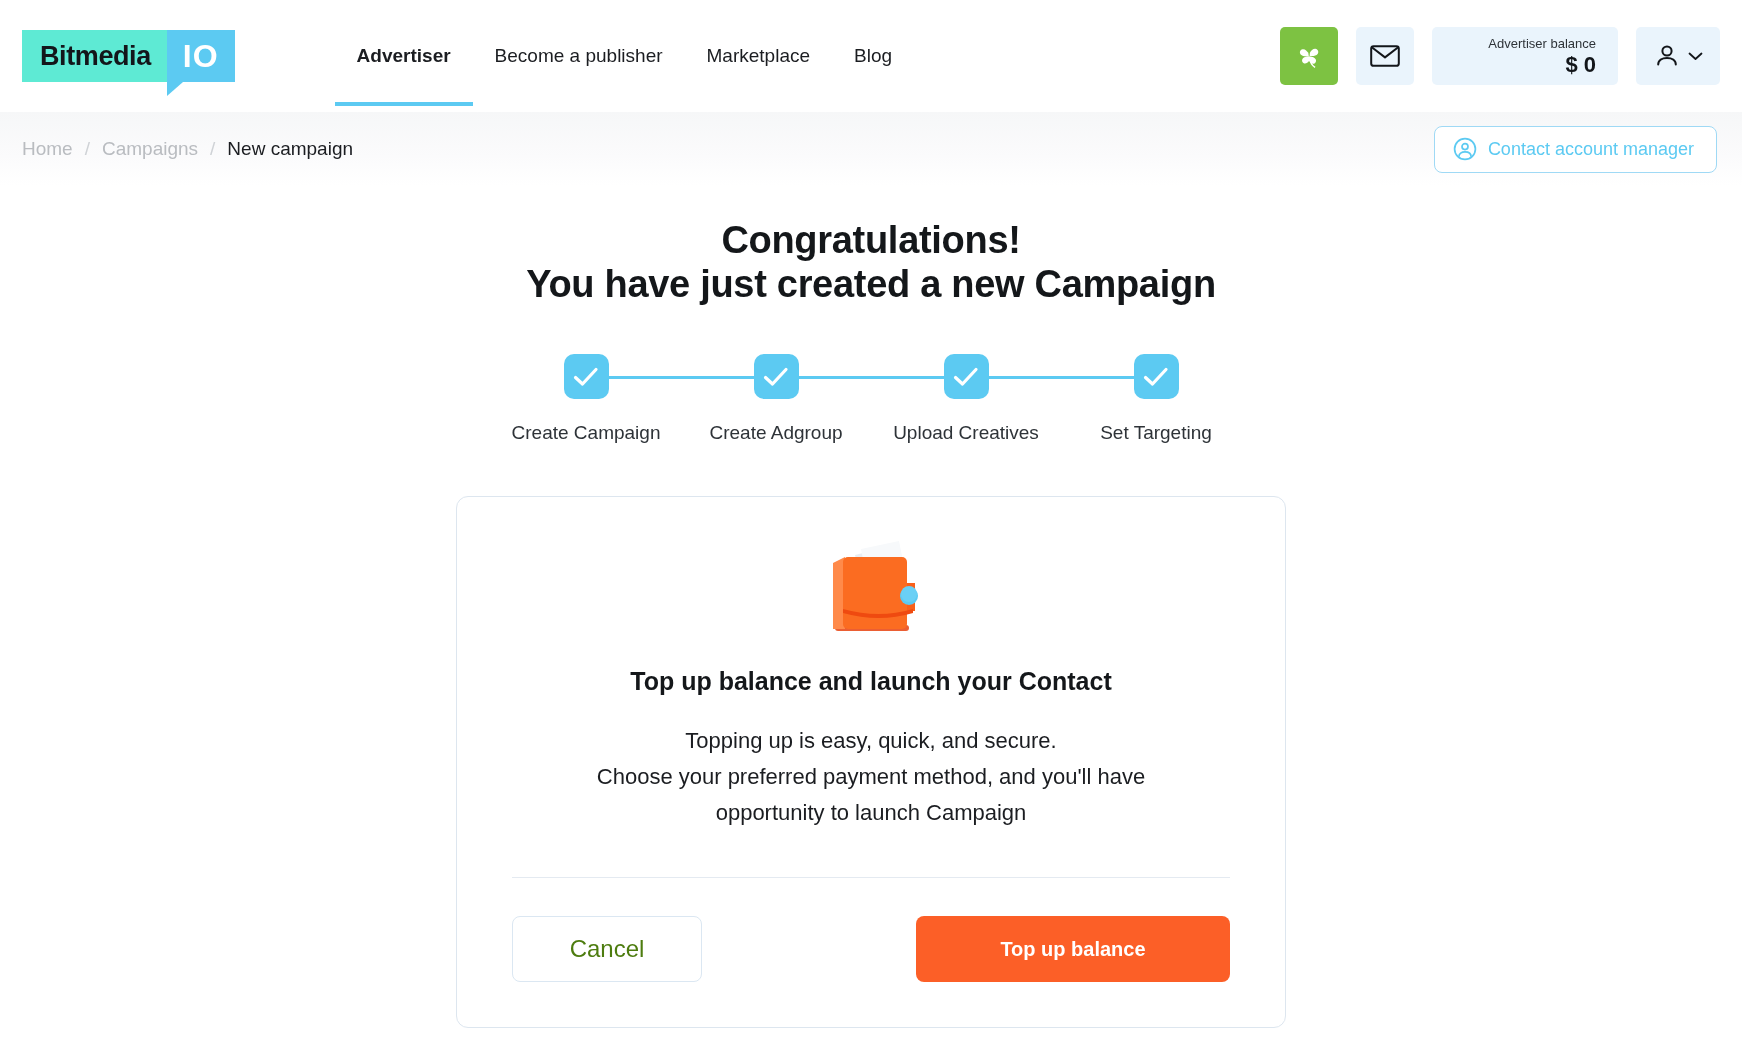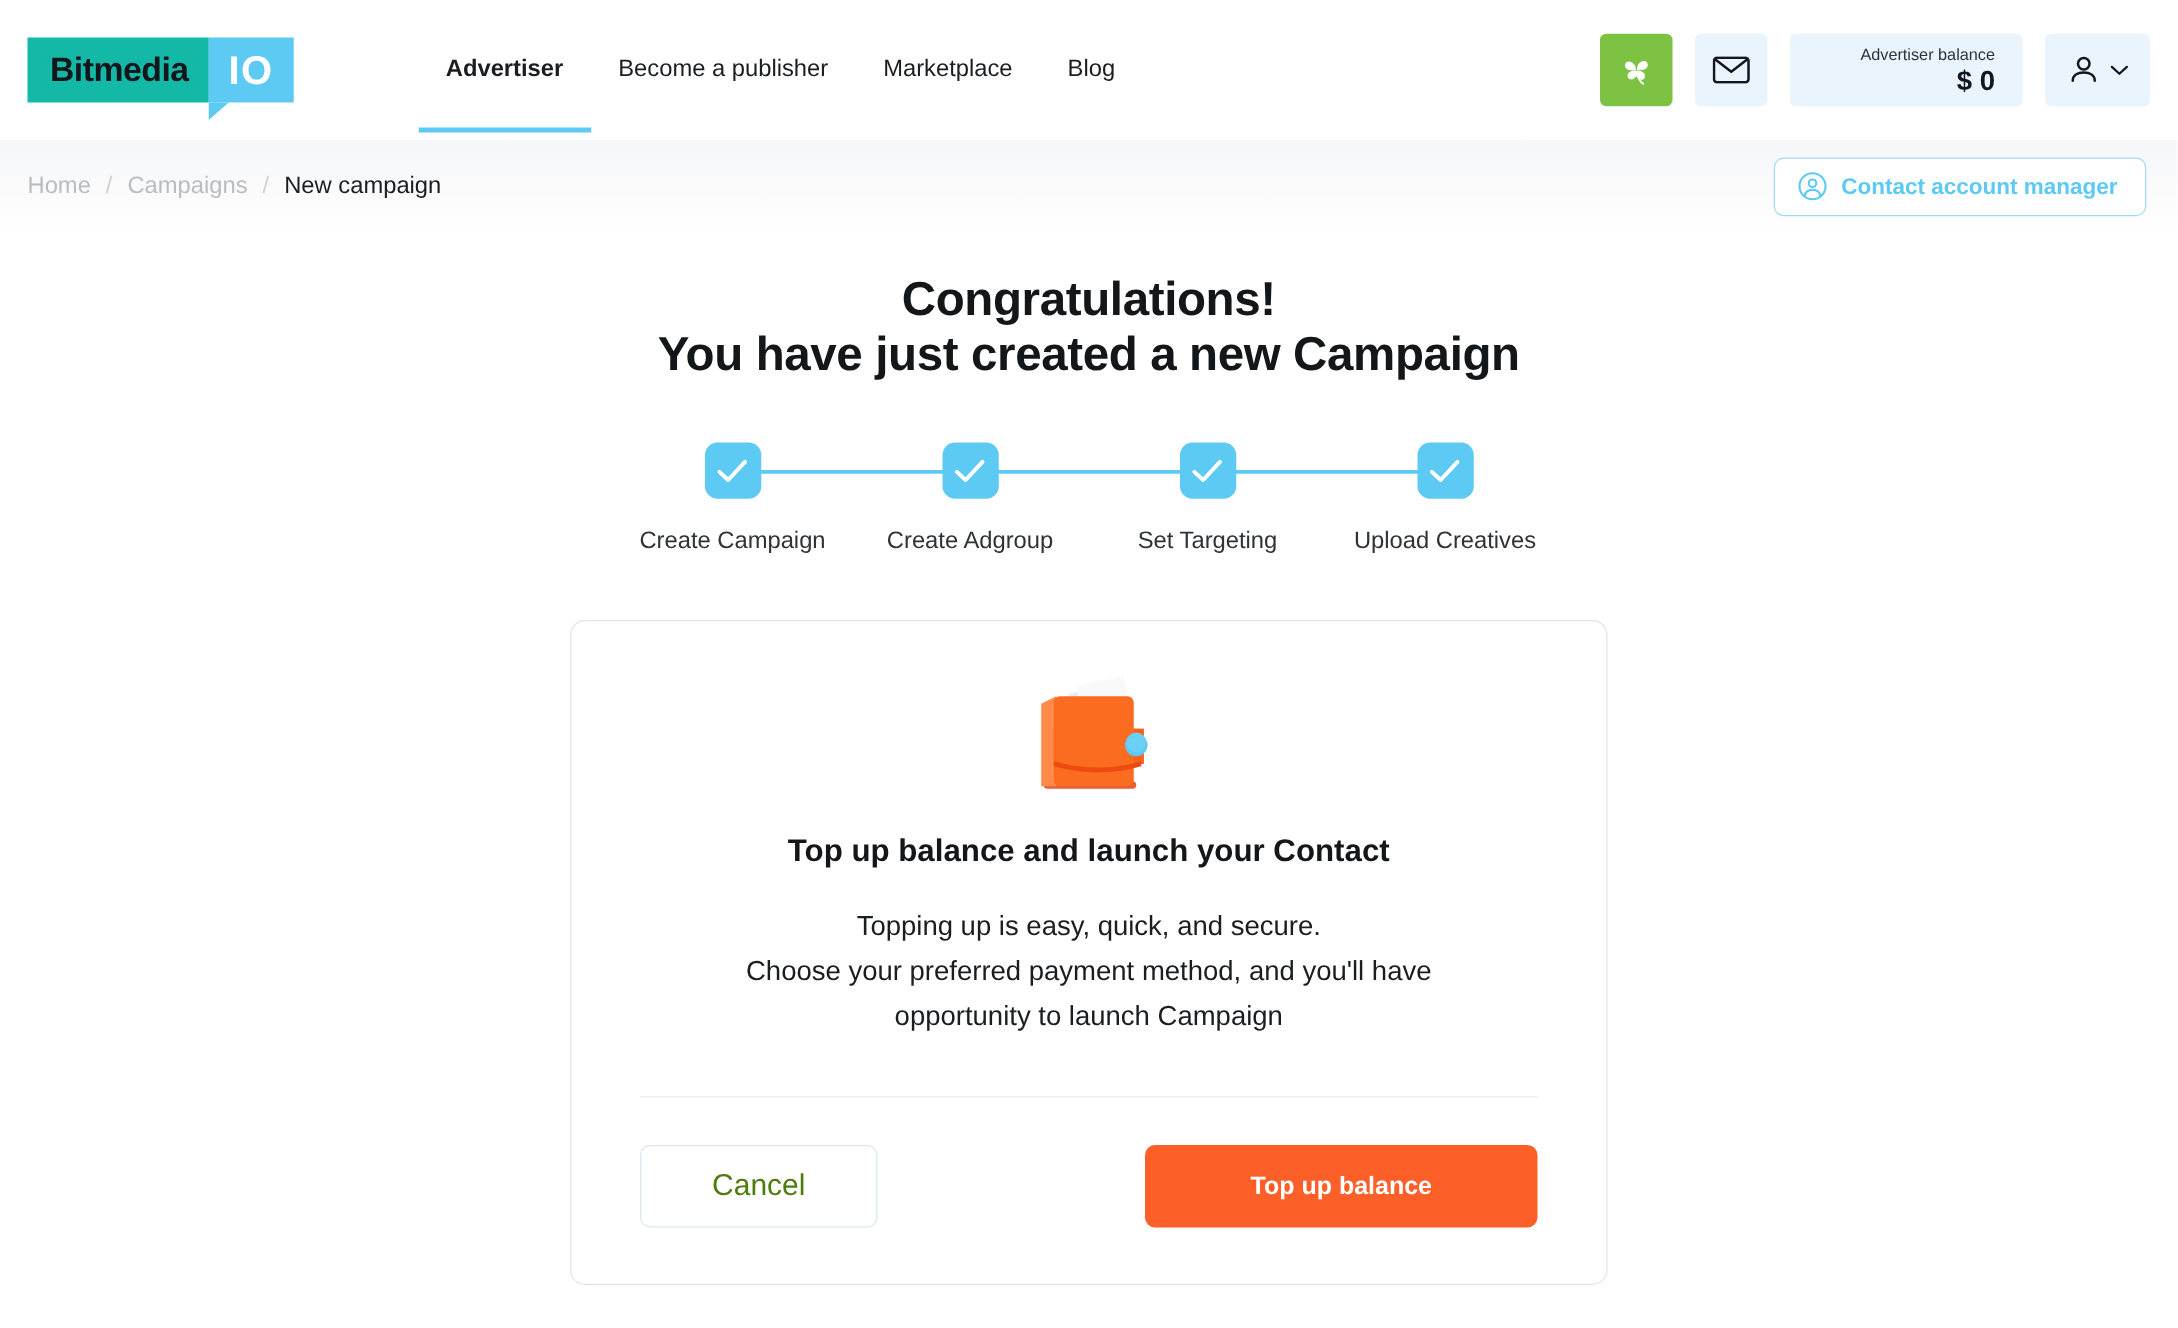--- a/index.html
+++ b/index.html
@@ -18,21 +18,21 @@
     width: 1742px; height: 112px;
     background: #ffffff;
     display: flex; align-items: center;
     z-index: 5;
   }
   .logo {
     display: flex; align-items: stretch;
     margin-left: 22px; height: 52px;
   }
   .logo-word {
-    background: #14b8a6;
+    background: #5eead4;
     display: flex; align-items: center;
     padding: 0 16px 0 18px;
     font-size: 27px; font-weight: 700; letter-spacing: -0.4px;
     color: #13161a;
   }
   .logo-tag {
     position: relative;
     background: #5ccaf2;
     color: #ffffff;
     display: flex; align-items: center; justify-content: center;
@@ -103,21 +103,21 @@
   .crumbs { margin-left: 22px; display: flex; align-items: center; gap: 12px; font-size: 19px; }
   .crumb-muted { color: #b9bcc0; cursor: pointer; }
   .crumb-sep { color: #cfd2d6; }
   .crumb-current { color: #1b1d21; }
   .contact-btn {
     margin-left: auto; margin-right: 25px;
     height: 47px; border: 1px solid #9fd9f5; border-radius: 8px;
     background: #fff;
     display: flex; align-items: center; gap: 11px;
     padding: 0 22px 0 18px;
-    color: #5ccaf2; font-size: 18px; font-weight: 700;
+    color: #5ccaf2; font-size: 18px; font-weight: 400;
     cursor: pointer;
   }
 
   
   .main { position: absolute; top: 186px; left: 0; width: 1742px; }
   .title {
     text-align: center;
     font-size: 38px; font-weight: 700; line-height: 44px;
     color: #14171a; letter-spacing: -0.3px;
     margin-top: 32px;
@@ -284,30 +284,30 @@
         </div>
         <div class="step-label">Create Adgroup</div>
       </div>
 
       <div class="step">
         <div class="step-box">
           <svg width="26" height="20" viewBox="0 0 26 20">
             <path d="M2.5 10.5 L9.5 17 L23 2.5" fill="none" stroke="#ffffff" stroke-width="3.2" stroke-linecap="round" stroke-linejoin="round"></path>
           </svg>
         </div>
-        <div class="step-label">Set Targeting</div>
+        <div class="step-label">Upload Creatives</div>
       </div>
 
       <div class="step">
         <div class="step-box">
           <svg width="26" height="20" viewBox="0 0 26 20">
             <path d="M2.5 10.5 L9.5 17 L23 2.5" fill="none" stroke="#ffffff" stroke-width="3.2" stroke-linecap="round" stroke-linejoin="round"></path>
           </svg>
         </div>
-        <div class="step-label">Upload Creatives</div>
+        <div class="step-label">Set Targeting</div>
       </div>
     </div>
 
     <div class="card">
       <div class="wallet-wrap">
         <svg width="100" height="96" viewBox="0 0 100 96">
 
           <path d="M34 16 L74 6 L80 30 L40 40 Z" fill="#e8edf2"></path>
           <path d="M40 10 L78 2 L82 22 L44 30 Z" fill="#f7f9fb"></path>
 

